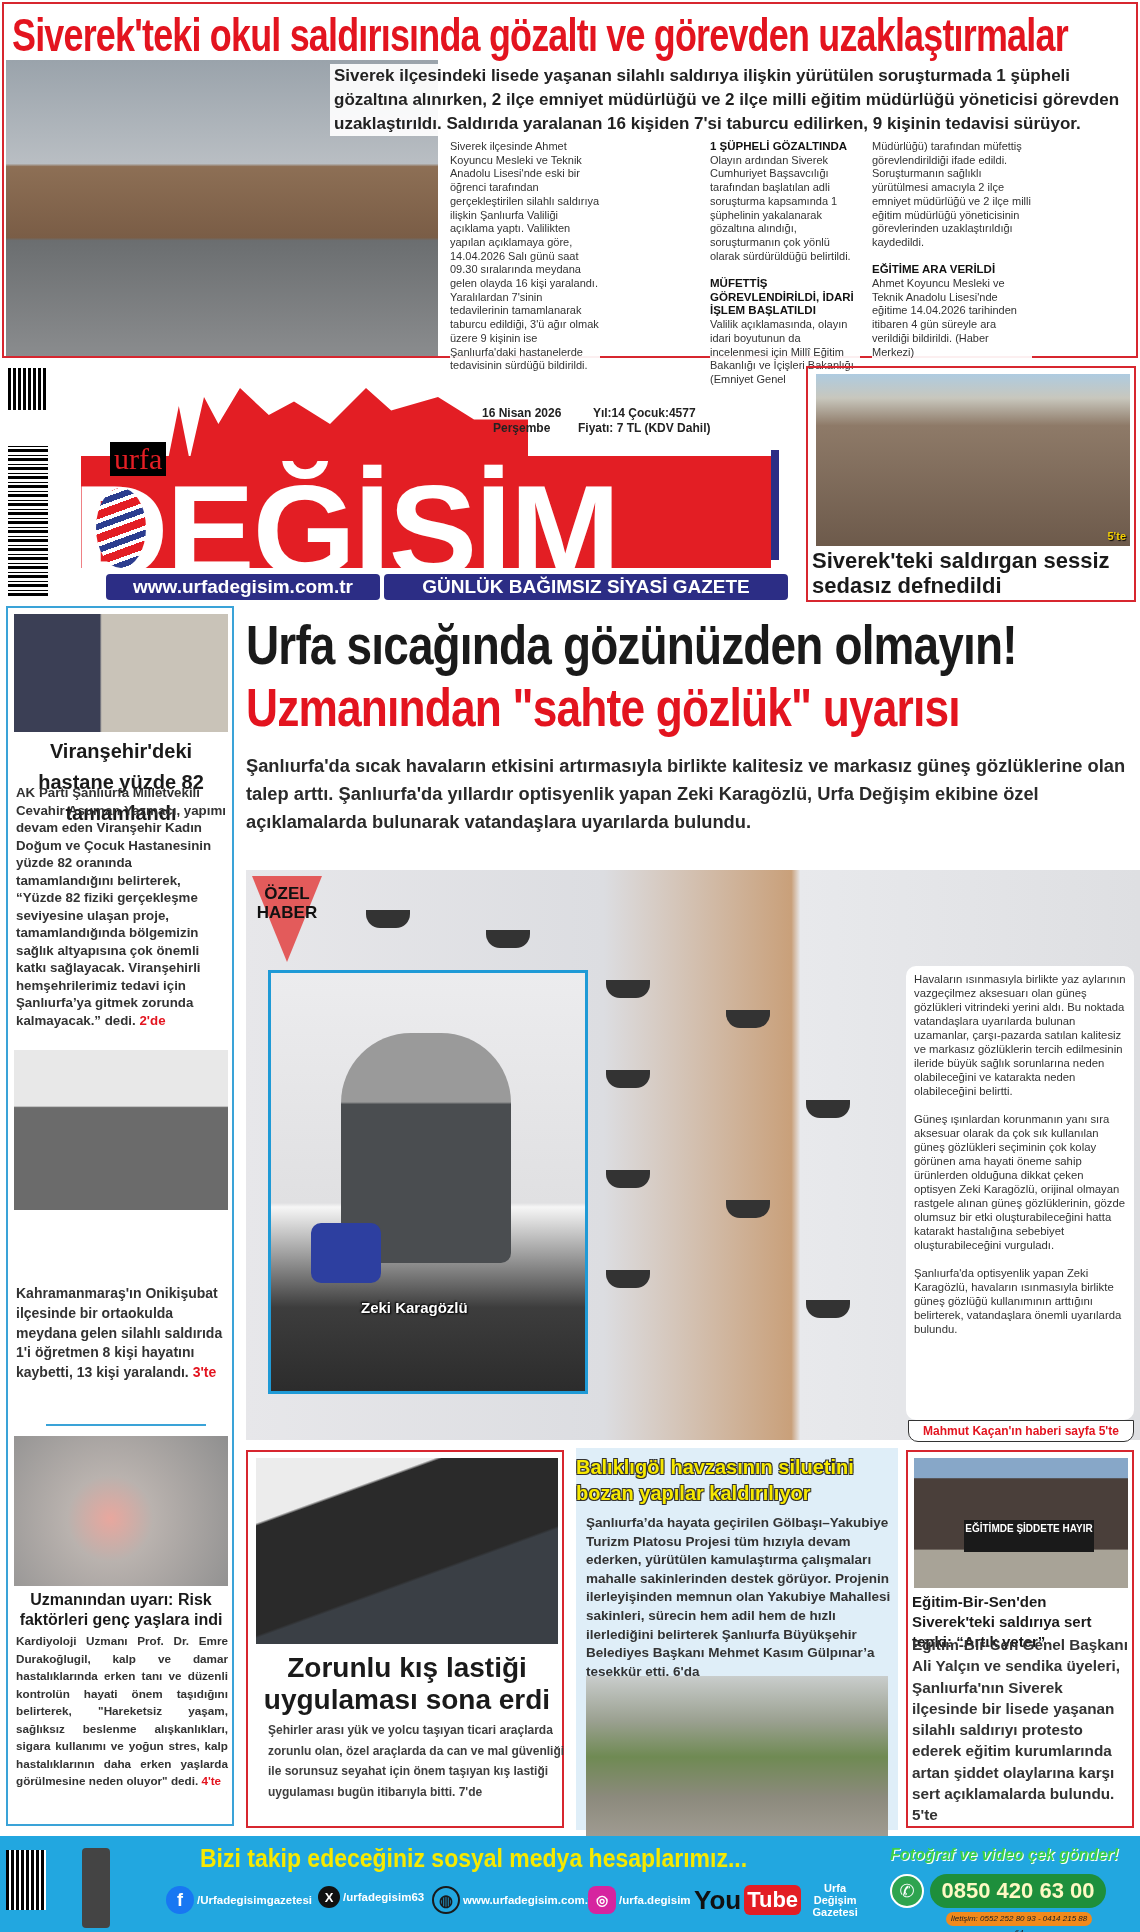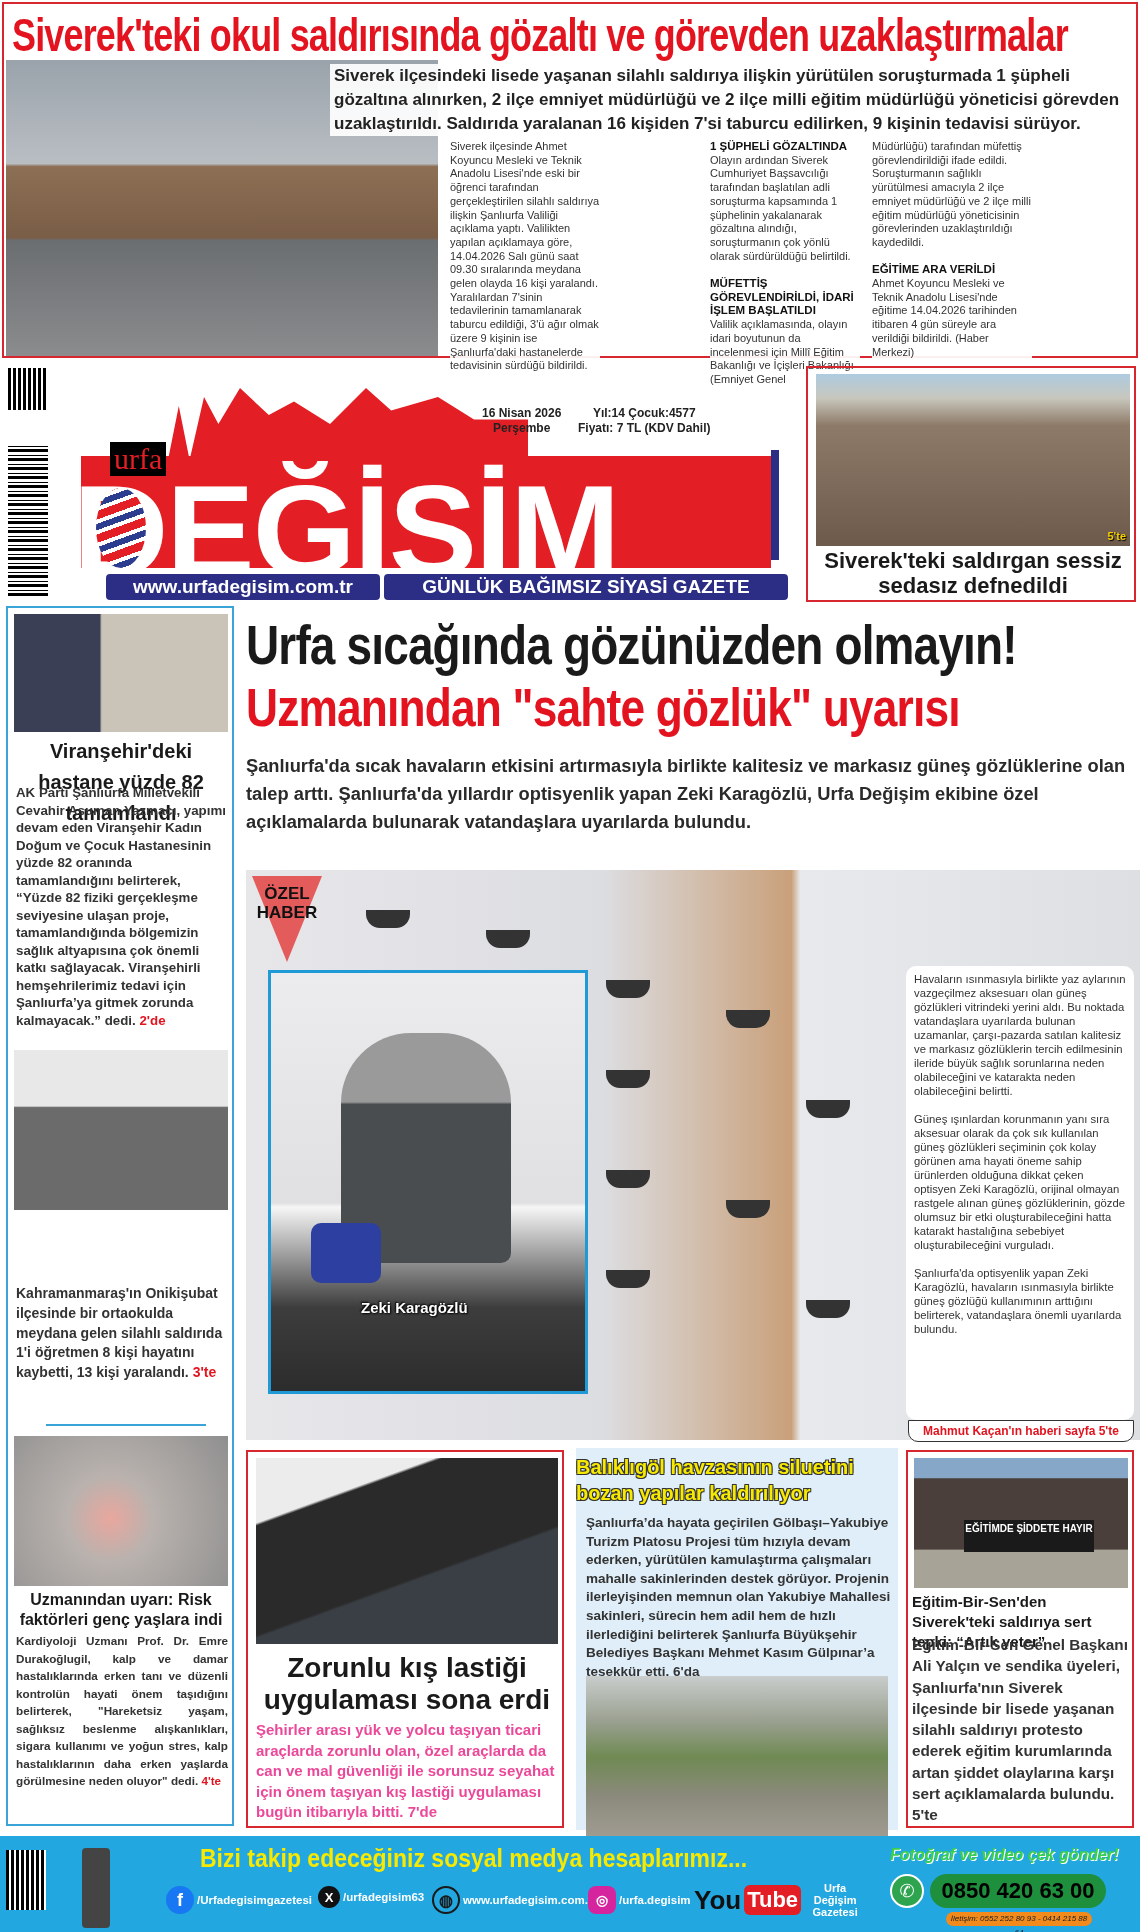--- a/index.html
+++ b/index.html
@@ -25,21 +25,21 @@
 #mast-globe{left:28px;top:118px;width:50px;height:80px;border-radius:50%;background:repeating-linear-gradient(160deg,#e31e24 0 8px,#fff 8px 12px,#2c3d8f 12px 18px,#fff 18px 22px)}
 #mast-date{left:414px;top:36px;font-size:12px;font-weight:bold;text-align:center;line-height:15px;color:#222}
 #mast-issue{left:510px;top:36px;font-size:12px;font-weight:bold;text-align:center;line-height:15px;color:#222}
 #mast-accent{left:703px;top:80px;width:8px;height:110px;background:#2c2d85}
 #mast-url{left:106px;top:574px;width:274px;height:26px;background:#2c2d85;color:#fff;font-size:19px;font-weight:bold;text-align:center;line-height:26px;border-radius:4px}
 #mast-tag{left:384px;top:574px;width:404px;height:26px;background:#2c2d85;color:#fff;font-size:19px;font-weight:bold;text-align:center;line-height:26px;border-radius:4px}
 
 #side-tr{left:806px;top:366px;width:330px;height:236px;border:2px solid #d7262f}
 #side-tr-photo{left:8px;top:6px;width:314px;height:172px;background:linear-gradient(180deg,#aecbe0 0%,#c8c7bd 14%,#8e7a68 30%,#6d5a4b 100%)}
 #side-tr-ref{right:8px;top:162px;font-size:11px;font-weight:bold;color:#f4d000;text-shadow:1px 1px 1px #000}
-#side-tr-title{left:4px;top:180px;width:322px;font-size:22px;line-height:25px;color:#1a1a1a;text-align:center;font-weight:bold}
+#side-tr-title{left:4px;top:180px;width:322px;font-size:22px;line-height:25px;color:#1a1a1a;text-align:left;font-weight:bold}
 
 #leftcol{left:6px;top:606px;width:228px;height:1220px;border:2px solid #3aa3d8}
 .left-photo{left:6px;width:214px}
 .left-title{left:6px;width:214px;text-align:center;font-weight:bold;color:#1a1a1a}
 .left-body{left:8px;width:212px;font-size:13.3px;line-height:17.5px;font-weight:bold;color:#333}
 .ref{color:#e3141f}
 .sep{left:38px;width:160px;height:2px;background:#3aa3d8}
 
 #main-h1{left:246px;top:612px;font-size:56px;color:#1a1a1a;letter-spacing:-1px;transform:scaleX(0.82)}
 #main-h2{left:246px;top:676px;font-size:54px;color:#e3141f;letter-spacing:-1px;transform:scaleX(0.82)}
@@ -52,40 +52,40 @@
 #inset-caption{left:90px;top:326px;font-size:15px;font-weight:bold;color:#fff;text-shadow:1px 1px 2px #000,-1px -1px 2px #000}
 #person{left:70px;top:60px;width:170px;height:230px;background:linear-gradient(180deg,#9a9a9a 0 30%,#4a4d50 31% 100%);border-radius:70px 70px 10px 10px}
 #mic{left:40px;top:250px;width:70px;height:60px;background:#2d3fa0;border-radius:10px}
 #sidebox{left:906px;top:966px;width:228px;height:454px;background:#fff;border-radius:10px;padding:6px 8px}
 #sidebox p{font-size:11.3px;line-height:14px;color:#333;margin-bottom:14px}
 #sidebox-ref{left:908px;top:1420px;width:226px;height:22px;background:#fff;border:1px solid #333;border-radius:0 0 10px 10px;font-size:12px;font-weight:bold;color:#e3141f;text-align:center;line-height:20px}
 
 #b1{left:246px;top:1450px;width:318px;height:378px;border:2px solid #d7262f}
 #b1-photo{left:8px;top:6px;width:302px;height:186px;background:linear-gradient(160deg,#ececec 0 22%,#2a2a2a 23% 60%,#3a3f45 61% 100%)}
 #b1-title{left:4px;top:200px;width:310px;font-size:28px;line-height:32px;text-align:center;font-weight:bold;color:#1a1a1a}
-#b1-body{left:8px;top:268px;width:304px;font-size:15px;line-height:20.5px;font-weight:bold;color:#ec4899}
+#b1-body{left:20px;top:268px;width:304px;font-size:12px;line-height:20.5px;font-weight:bold;color:#404040}
 #b2{left:576px;top:1448px;width:322px;height:382px;background:#dfeef8}
 #b2-title{left:0;top:6px;width:322px;font-size:20px;line-height:26px;text-align:left;font-weight:bold;color:#f7e900;text-shadow:1px 1px 0 #333,-1px -1px 0 #333,1px -1px 0 #333,-1px 1px 0 #333}
 #b2-body{left:10px;top:66px;width:306px;font-size:13.5px;line-height:18.6px;font-weight:bold;color:#333}
 #b2-photo{left:10px;top:228px;width:302px;height:162px;background:linear-gradient(180deg,#c9cdcc 0%,#9aa090 28%,#6f8a53 50%,#8c8a7d 75%,#a09c92 100%)}
 #b3{left:906px;top:1450px;width:228px;height:378px;border:2px solid #d7262f}
 #b3-photo{left:6px;top:6px;width:214px;height:130px;background:linear-gradient(180deg,#87a7c8 0 15%,#4a3f3a 16% 70%,#a8a397 71% 100%)}
 #b3-banner{left:50px;top:62px;width:130px;height:32px;background:#1a1a1a;color:#fff;font-size:10px;font-weight:bold;text-align:center;line-height:14px;padding-top:2px}
 #b3-title{left:4px;top:140px;width:220px;font-size:15px;line-height:20px;font-weight:bold;color:#1a1a1a}
 #b3-body{left:4px;top:182px;width:220px;font-size:15.3px;line-height:21.3px;font-weight:bold;color:#333}
 
 #footer{left:0;top:1836px;width:1140px;height:96px;background:#22a7e0}
 #f-qr{left:6px;top:14px;width:40px;height:60px;background:repeating-linear-gradient(90deg,#000 0 3px,#fff 3px 5px)}
 #f-phone{left:82px;top:12px;width:28px;height:80px;background:#444;border-radius:4px}
 #f-follow{left:200px;top:8px;font-size:25px;font-weight:bold;color:#f7e900;transform:scaleX(0.92);transform-origin:left top;white-space:nowrap}
 .f-item{position:absolute;top:50px;display:flex;align-items:center;gap:3px;color:#fff;font-size:11.5px;font-weight:bold;white-space:nowrap}
 .f-icon{width:28px;height:28px;border-radius:50%;display:flex;align-items:center;justify-content:center;font-weight:bold;font-size:18px}
 #f-send{left:890px;top:10px;font-size:16px;font-weight:bold;font-style:italic;color:#3bd04a;text-shadow:1px 1px 0 #fff}
 #f-wa{left:890px;top:38px;width:34px;height:34px;border-radius:50%;background:#2ea44f;border:2px solid #fff;color:#fff;font-size:18px;text-align:center;line-height:30px}
-#f-phone-num{left:930px;top:38px;width:176px;height:34px;border-radius:17px;background:#1e8f3c;color:#000000;font-size:22px;font-weight:bold;text-align:center;line-height:34px}
+#f-phone-num{left:930px;top:38px;width:176px;height:34px;border-radius:17px;background:#1e8f3c;color:#fef9c3;font-size:22px;font-weight:bold;text-align:center;line-height:34px}
 #f-contact{left:946px;top:76px;width:146px;height:14px;border-radius:7px;background:#f28a1c;color:#222;font-size:8px;text-align:center;line-height:14px;font-style:italic}
 </style>
 </head>
 <body>
 
 <section id="top" class="abs">
   <div id="top-photo" class="abs photo"></div>
   <h1 id="top-headline" class="abs cond">Siverek'teki okul saldırısında gözaltı ve görevden uzaklaştırmalar</h1>
   <p id="top-lead" class="abs">Siverek ilçesindeki lisede yaşanan silahlı saldırıya ilişkin yürütülen soruşturmada 1 şüpheli gözaltına alınırken, 2 ilçe emniyet müdürlüğü ve 2 ilçe milli eğitim müdürlüğü yöneticisi görevden uzaklaştırıldı. Saldırıda yaralanan 16 kişiden 7'si taburcu edilirken, 9 kişinin tedavisi sürüyor.</p>
   <div class="abs top-col" style="left:446px">

